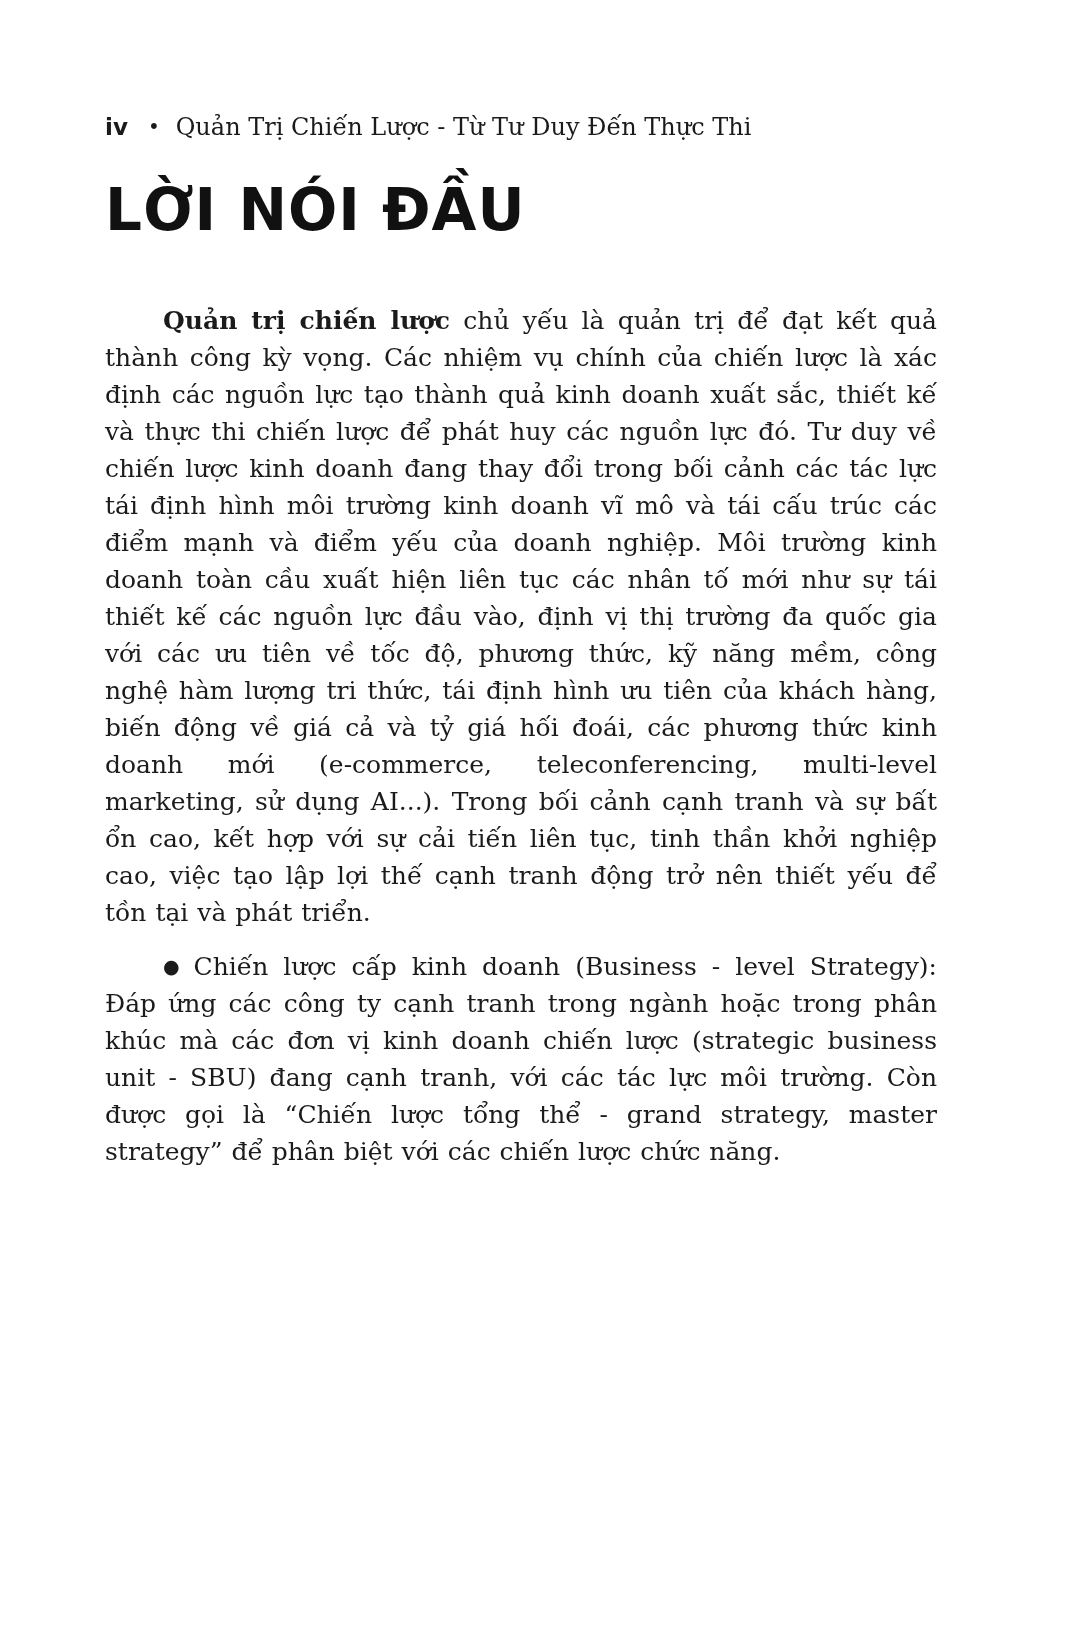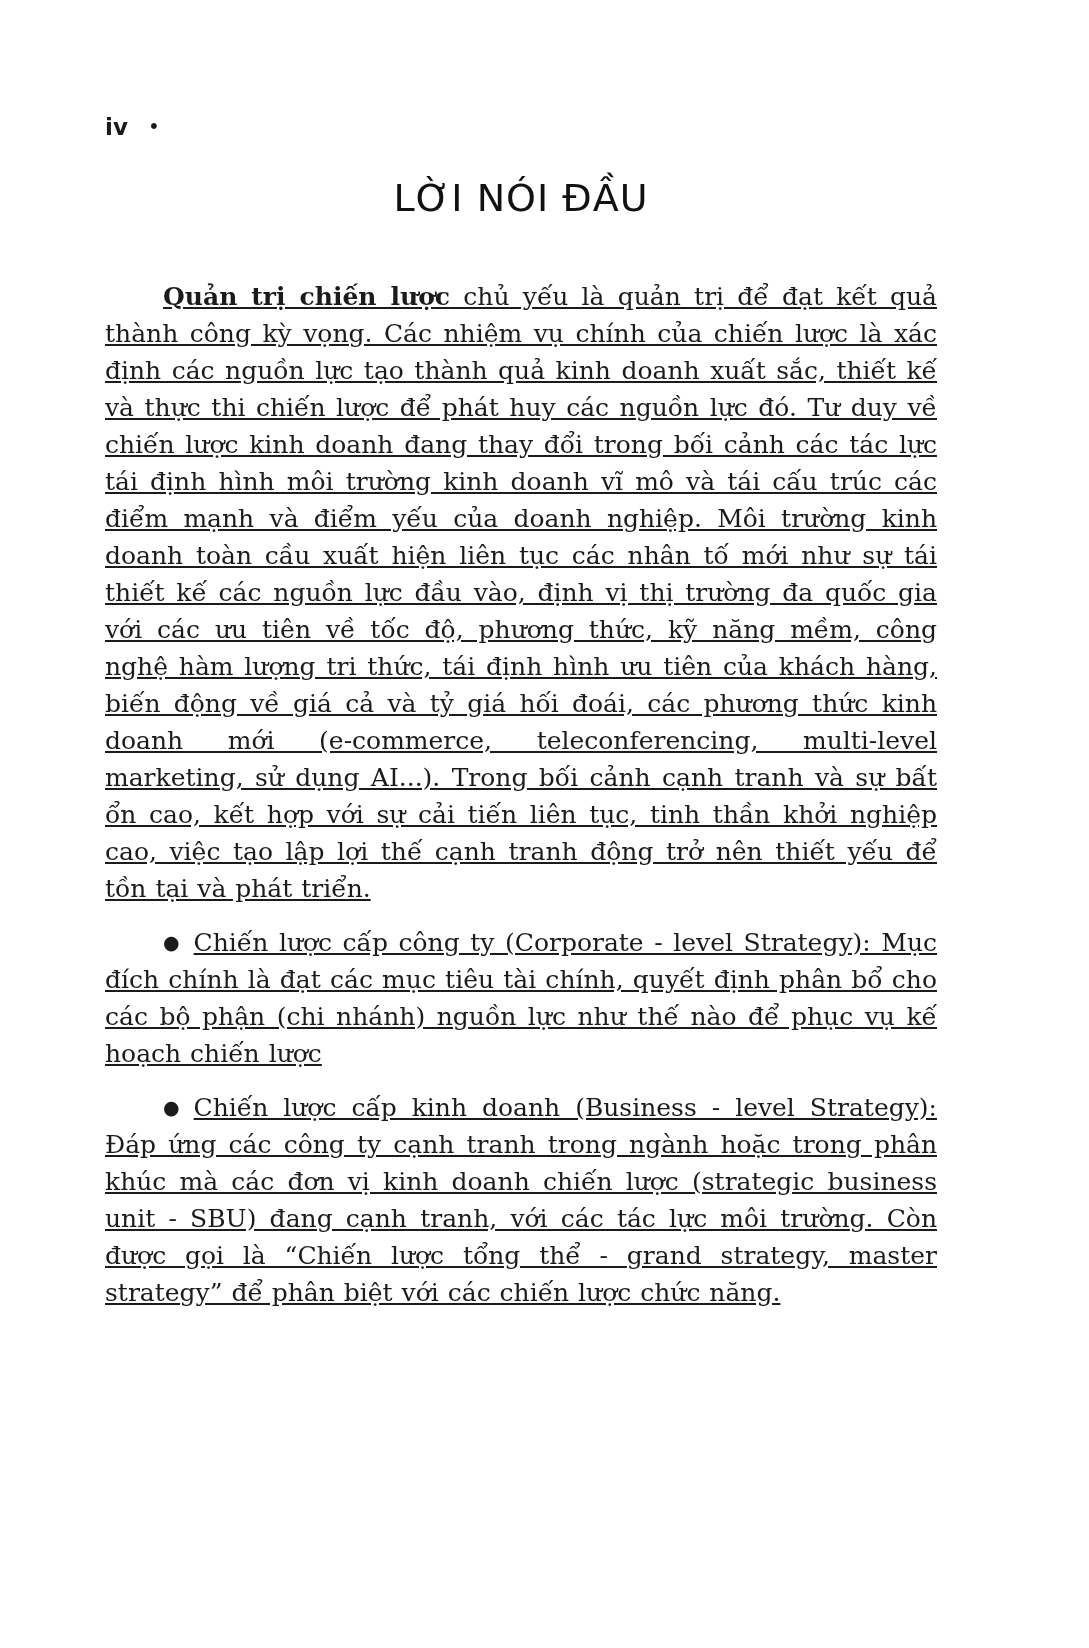--- a/index.html
+++ b/index.html
@@ -32,34 +32,32 @@
     font-family: "DejaVu Sans", "Liberation Sans", sans-serif;
     font-weight: bold;
     font-size: 23px;
   }
   .running-header .dot {
     margin: 0 16px 0 20px;
     font-size: 20px;
   }
   .chapter-title {
     font-family: "DejaVu Sans", "Liberation Sans", sans-serif;
-    font-weight: 400;
-    font-size: 38px;
+    font-weight: 700;
+    font-size: 58px;
     letter-spacing: 1px;
-    text-align: center;
     margin: 34px 0 58px 0;
     color: #111111;
   }
   .para {
     font-size: 25px;
     line-height: 37px;
     text-align: justify;
     margin: 12px 0 17px 0;
     word-spacing: 1px;
-    text-decoration: underline;
   }
   .para.indent {
     text-indent: 58px;
   }
   .para strong {
     font-weight: bold;
   }
   .para.bullet {
     text-indent: 58px;
   }
@@ -72,25 +70,25 @@
   }
 </style>
 </head>
 <body>
 
 <div class="page">
 
   <header class="running-header">
     <span class="page-num">iv</span>
     <span class="dot">•</span>
+    <span class="book-title">Quản Trị Chiến Lược - Từ Tư Duy Đến Thực Thi</span>
   </header>
 
   <h1 class="chapter-title">LỜI NÓI ĐẦU</h1>
 
   <p class="para indent"><strong>Quản trị chiến lược</strong><span> chủ yếu là quản trị để đạt kết quả thành công kỳ vọng. Các nhiệm vụ chính của chiến lược là xác định các nguồn lực tạo thành quả kinh doanh xuất sắc, thiết kế và thực thi chiến lược để phát huy các nguồn lực đó. Tư duy về chiến lược kinh doanh đang thay đổi trong bối cảnh các tác lực tái định hình môi trường kinh doanh vĩ mô và tái cấu trúc các điểm mạnh và điểm yếu của doanh nghiệp. Môi trường kinh doanh toàn cầu xuất hiện liên tục các nhân tố mới như sự tái thiết kế các nguồn lực đầu vào, định vị thị trường đa quốc gia với các ưu tiên về tốc độ, phương thức, kỹ năng mềm, công nghệ hàm lượng tri thức, tái định hình ưu tiên của khách hàng, biến động về giá cả và tỷ giá hối đoái, các phương thức kinh doanh mới (e-commerce, teleconferencing, multi-level marketing, sử dụng AI...). Trong bối cảnh cạnh tranh và sự bất ổn cao, kết hợp với sự cải tiến liên tục, tinh thần khởi nghiệp cao, việc tạo lập lợi thế cạnh tranh động trở nên thiết yếu để tồn tại và phát triển.</span></p>
 
 
-  <p class="para bullet"><span class="glyph">●</span><span>Chiến lược cấp công ty (Corporate - level Strategy): Mục đích chính là đạt các mục tiêu tài chính, quyết định phân bổ cho các bộ phận (chi nhánh) nguồn lực như thế nào để phục vụ kế hoạch chiến lược</span></p>
 
   <p class="para bullet"><span class="glyph">●</span><span>Chiến lược cấp kinh doanh (Business - level Strategy): Đáp ứng các công ty cạnh tranh trong ngành hoặc trong phân khúc mà các đơn vị kinh doanh chiến lược (strategic business unit - SBU) đang cạnh tranh, với các tác lực môi trường. Còn được gọi là “Chiến lược tổng thể - grand strategy, master strategy” để phân biệt với các chiến lược chức năng.</span></p>
 
 
 </div>
 
 </body></html>

